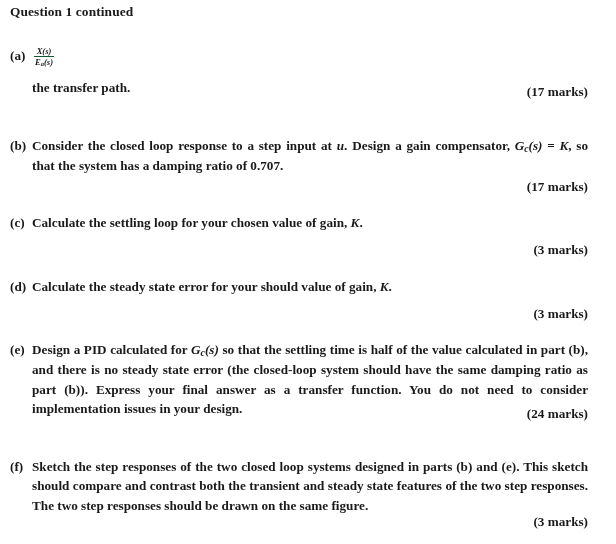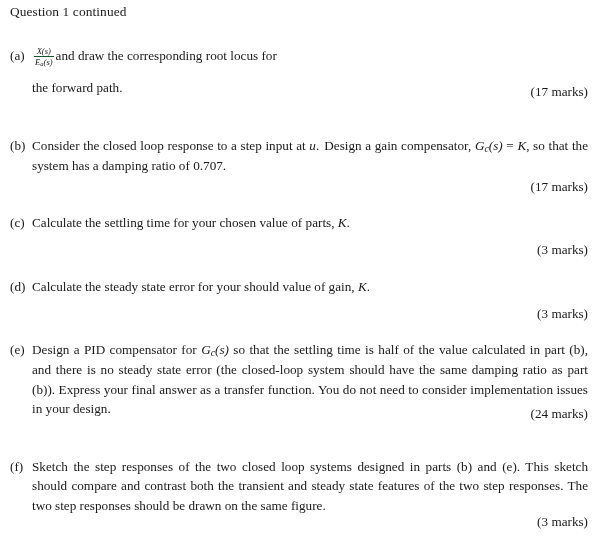--- a/index.html
+++ b/index.html
@@ -16,20 +16,21 @@
     font-size: 13.2px;
     overflow: hidden;
     -webkit-font-smoothing: antialiased;
   }
   .page {
     position: relative;
     width: 616px;
     height: 481px;
     padding: 8px;
     box-sizing: border-box;
+    font-weight: bold;
   }
 
   
   .heading {
     position: absolute;
     left: 10px;
     top: 4px;
     font-size: 13.4px;
     letter-spacing: 0.1px;
     white-space: nowrap;
@@ -120,22 +121,22 @@
 <body>
 
 <div class="page">
 
   <div class="heading">Question 1 continued</div>
 
   <div class="item" style="top:46px;">
     <div class="item-row">
       <div class="label">(a)</div>
       <div class="body plain">
-        <span class="frac"><span class="num">X(s)</span><span class="den"><span>E</span><sub>a</sub><span>(s)</span></span></span><span>and draw the corresponding root locus for</span>
-        <div style="margin-top:11px;">the forward path.</div>
+        <span class="frac"><span class="num">X(s)</span><span class="den"><span>E</span><sub>a</sub><span>(s)</span></span></span>
+        <div style="margin-top:11px;">the transfer path.</div>
       </div>
     </div>
   </div>
   <div class="marks" style="top:82px;">(17 marks)</div>
 
   <div class="item" style="top:136px;">
     <div class="item-row">
       <div class="label">(b)</div>
       <div class="body">
         <span>Consider the closed loop response to a step input at</span>
@@ -145,21 +146,21 @@
         <i class="math">K</i><span>, so that the system has a damping ratio of 0.707.</span>
       </div>
     </div>
   </div>
   <div class="marks" style="top:177px;">(17 marks)</div>
 
   <div class="item" style="top:213px;">
     <div class="item-row">
       <div class="label">(c)</div>
       <div class="body plain">
-        <span>Calculate the settling time for your chosen value of parts,</span>
+        <span>Calculate the settling loop for your chosen value of gain,</span>
         <i class="math">K</i><span>.</span>
       </div>
     </div>
   </div>
   <div class="marks" style="top:240px;">(3 marks)</div>
 
   <div class="item" style="top:277px;">
     <div class="item-row">
       <div class="label">(d)</div>
       <div class="body plain">
@@ -167,21 +168,21 @@
         <i class="math">K</i><span>.</span>
       </div>
     </div>
   </div>
   <div class="marks" style="top:304px;">(3 marks)</div>
 
   <div class="item" style="top:340px;">
     <div class="item-row">
       <div class="label">(e)</div>
       <div class="body">
-        <span>Design a PID compensator for</span>
+        <span>Design a PID calculated for</span>
         <i class="math"><span>G</span><span class="sub">c</span><span>(s)</span></i>
         <span>so that the settling time is half of the value calculated in part (b), and there is no steady state error (the closed-loop system should have the same damping ratio as part (b)). Express your final answer as a transfer function. You do not need to consider implementation issues in your design.</span>
       </div>
     </div>
   </div>
   <div class="marks" style="top:404px;">(24 marks)</div>
 
   <div class="item" style="top:457px;">
     <div class="item-row">
       <div class="label">(f)</div>

